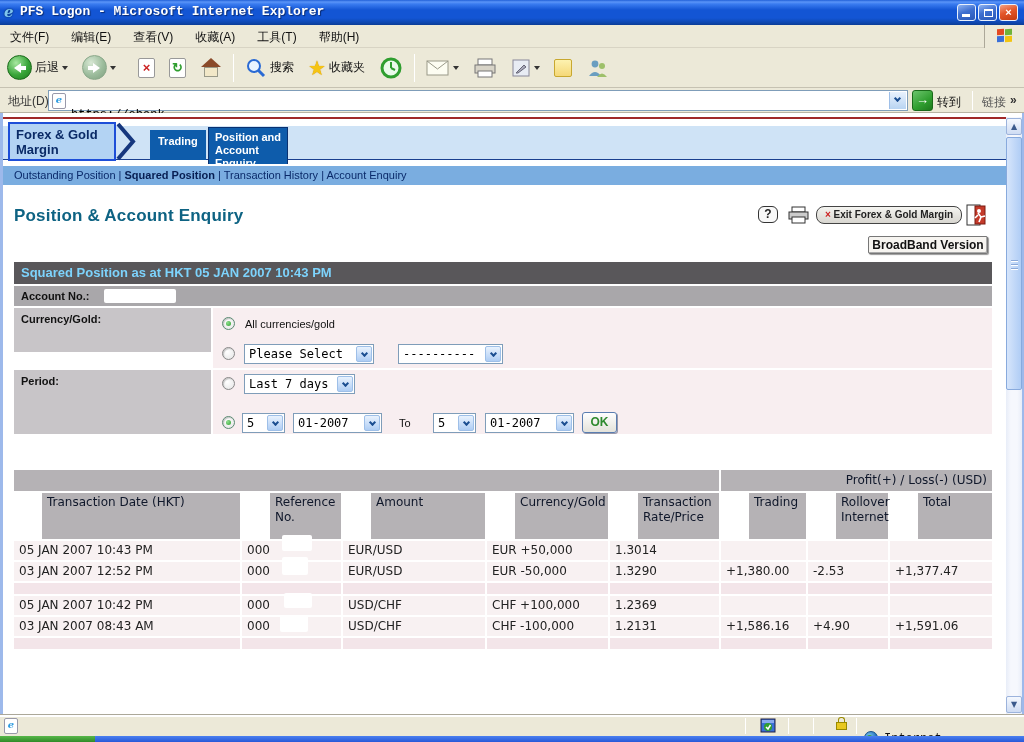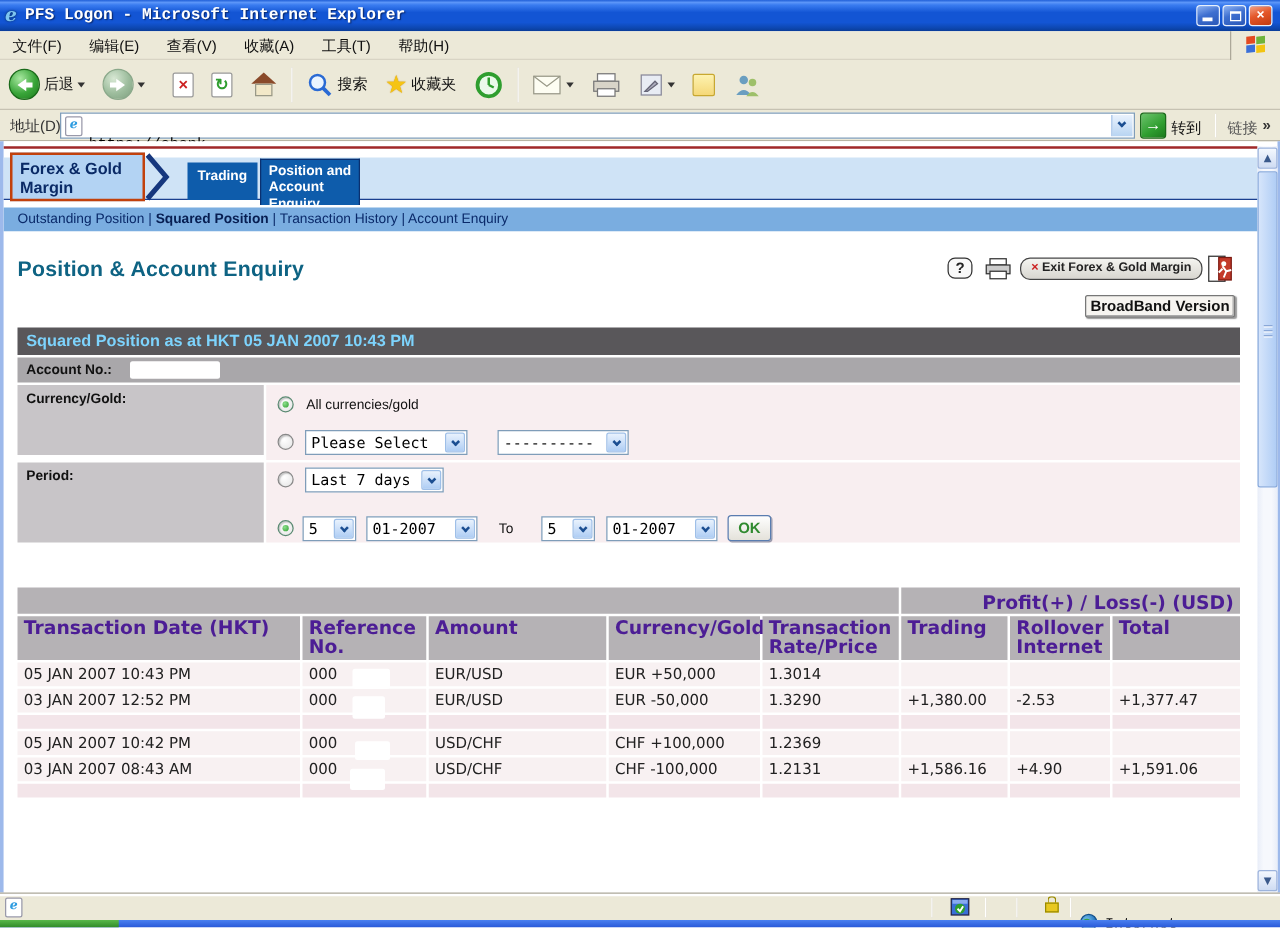--- a/index.html
+++ b/index.html
@@ -50,21 +50,21 @@
 .golabel{left:937px;top:6px;font:12px "Liberation Sans",sans-serif;color:#111;}
 .asep{left:972px;top:3px;width:1px;height:19px;background:#c8c4b4;border-right:1px solid #fff;}
 .links{left:982px;top:6px;font:12px "Liberation Sans",sans-serif;color:#555;}
 .lchev{left:1010px;top:5px;font:bold 12px "Liberation Sans",sans-serif;color:#333;}
 
 .page{left:3px;top:113px;width:1003px;height:601px;background:#fff;}
 .lborder{left:0;top:113px;width:3px;height:601px;background:#9db9eb;}
 .rborder{left:1022px;top:113px;width:2px;height:601px;background:#9db9eb;}
 .redline{left:3px;top:117px;width:1003px;height:2px;background:#a02828;}
 .band{left:3px;top:126px;width:1003px;height:34px;background:#cfe3f6;border-bottom:1px solid #1a3f8f;}
-.logo{left:8px;top:122px;width:108px;height:39px;background:#b3d3f3;border:2px solid #c2410c;color:#0a2a66;font:bold 13px "Liberation Sans",sans-serif;line-height:15px;padding:3px 0 0 6px;}
+.logo{left:8px;top:122px;width:108px;height:39px;background:#b3d3f3;border:2px solid #1d4ed8;color:#0a2a66;font:bold 13px "Liberation Sans",sans-serif;line-height:15px;padding:3px 0 0 6px;}
 .logochev{left:116px;top:122px;}
 .tab{background:#0e5cab;color:#fff;font:bold 11px "Liberation Sans",sans-serif;}
 .tab1{left:150px;top:130px;width:56px;height:30px;padding:5px 0 0 8px;}
 .tab2{left:208px;top:127px;width:80px;height:37px;border:1px solid #0a3070;border-bottom:none;padding:3px 0 0 6px;line-height:13px;}
 .subnav{left:3px;top:166px;width:1003px;height:19px;background:#7aade0;font:11px "Liberation Sans",sans-serif;color:#0a2a6a;padding:3px 0 0 11px;}
 .subnav b{color:#071e52;}
 .pgtitle{left:14px;top:206px;font:bold 17px "Liberation Sans",sans-serif;color:#0e6383;letter-spacing:.2px;}
 
 .helpico{left:758px;top:206px;width:20px;height:17px;border:1px solid #333;border-radius:6px;background:#f8f8f8;text-align:center;font:bold 12px "Liberation Sans",sans-serif;color:#222;line-height:15px;}
 .exitbtn{left:816px;top:206px;width:146px;height:18px;border:1px solid #444;border-radius:8px;background:linear-gradient(#f4f4f0,#d8d6d0);font:bold 10px "Liberation Sans",sans-serif;color:#222;text-align:center;line-height:16px;}
@@ -80,23 +80,23 @@
 .flabel{font:11px "Liberation Sans",sans-serif;color:#111;}
 .radio{width:13px;height:13px;border-radius:50%;background:radial-gradient(circle at 40% 35%,#fff,#e4e4e4);border:1px solid #888;box-shadow:inset 1px 1px 1px rgba(0,0,0,.2);}
 .radio.sel{border-color:#5a8a72;}
 .radio.sel::after{content:'';position:absolute;left:3px;top:3px;width:5px;height:5px;border-radius:50%;background:radial-gradient(circle at 35% 35%,#8de08d,#2f9e2f);}
 .dd{height:20px;background:#fff;border:1px solid #7f9db9;font:12px "DejaVu Sans Mono",monospace;color:#000;}
 .dd .val{position:absolute;left:4px;top:2px;white-space:pre;}
 .dd .db{position:absolute;top:1px;right:1px;width:16px;height:16px;border-radius:2px;background:linear-gradient(180deg,#e9f2fd,#c6dcf8 60%,#aecdf4);border:1px solid #9ebfe8;}
 .okbtn{width:35px;height:21px;border:1px solid #5a7db0;border-radius:3px;background:linear-gradient(#fefefe,#e4e2da);font:bold 12px "Liberation Sans",sans-serif;color:#2f8a2f;text-align:center;line-height:19px;box-shadow:1px 1px 0 #99a;}
 
 .tbl{left:14px;top:470px;width:978px;display:grid;grid-template-columns:226px 99px 142px 121px 109px 85px 80px 102px;grid-auto-rows:min-content;gap:2px;font:12px "DejaVu Sans",sans-serif;color:#222;}
-.tbl .g{background:#b5b2b5;font-weight:bold;color:#4c1d95;padding:2px 5px;font-size:15px;}
+.tbl .g{background:#b5b2b5;font-weight:normal;color:#0f172a;padding:2px 5px;font-size:12px;}
 .tbl .bar{height:21px;padding-top:3px;}
-.tbl .hdr{height:35px;line-height:15px;}
+.tbl .hdr{height:46px;line-height:15px;margin-left:28px;}
 .tbl .c{background:#f8f1f2;height:19px;padding:2px 5px 16px 5px;}
 .tbl .sp{background:#f3e5e9;height:11px;}
 .tbl .right{text-align:right;}
 
 .sbar{left:1006px;top:117px;width:16px;height:597px;background:linear-gradient(90deg,#e8edf8,#f6f8fd 30%,#f6f8fd 70%,#e8edf8);}
 .sbtn{left:1006px;width:16px;height:17px;background:linear-gradient(#f4f8fe,#cfdcf3);border:1px solid #9cb3dc;border-radius:2px;text-align:center;font:8px "DejaVu Sans",sans-serif;color:#3b5a8c;line-height:15px;}
 .sthumb{left:1006px;top:137px;width:16px;height:253px;background:linear-gradient(90deg,#d6e5fb,#b0cdf5);border:1px solid #88aadd;border-radius:2px;}
 .sthumb i{position:absolute;left:4px;width:7px;height:1px;background:#8aa8d8;box-shadow:0 1px 0 #fff;}
 
 .statusbar{left:0;top:716px;width:1024px;height:20px;background:#ece9d8;border-top:1px solid #fff;}
@@ -284,21 +284,21 @@
   <rect x="9" y="2" width="10" height="18" fill="#c43a2a" stroke="#7a1a10"></rect>
   <circle cx="13" cy="7" r="2" fill="#fff"></circle>
   <path d="M12 9 L15 13 L13 18 M12 11 L9 14 M15 13 L19 12" stroke="#fff" stroke-width="1.6" fill="none"></path>
 </svg>
 <div class="abs bbbtn">BroadBand Version</div>
 
 <div class="abs sechdr">Squared Position as at HKT 05 JAN 2007 10:43 PM</div>
 <div class="abs acctrow"><span>Account No.:</span></div>
 <div class="abs redact" style="left:104px;top:289px;width:72px;height:14px;"></div>
 
-<div class="abs lblcell" style="top:308px;height:56px;"><span>Currency/Gold:</span></div>
+<div class="abs lblcell" style="top:308px;height:44px;"><span>Currency/Gold:</span></div>
 <div class="abs valcell" style="top:308px;height:60px;"></div>
 <div class="abs lblcell" style="top:370px;height:64px;"><span>Period:</span></div>
 <div class="abs valcell" style="top:370px;height:64px;"></div>
 
 <div class="abs radio sel" style="left:222px;top:317px;"></div>
 <span class="abs flabel" style="left:245px;top:318px;">All currencies/gold</span>
 <div class="abs radio" style="left:222px;top:347px;"></div>
 <div class="abs dd" style="left:244px;top:344px;width:130px;">
     <span class="val">Please Select</span>
     <span class="db">

